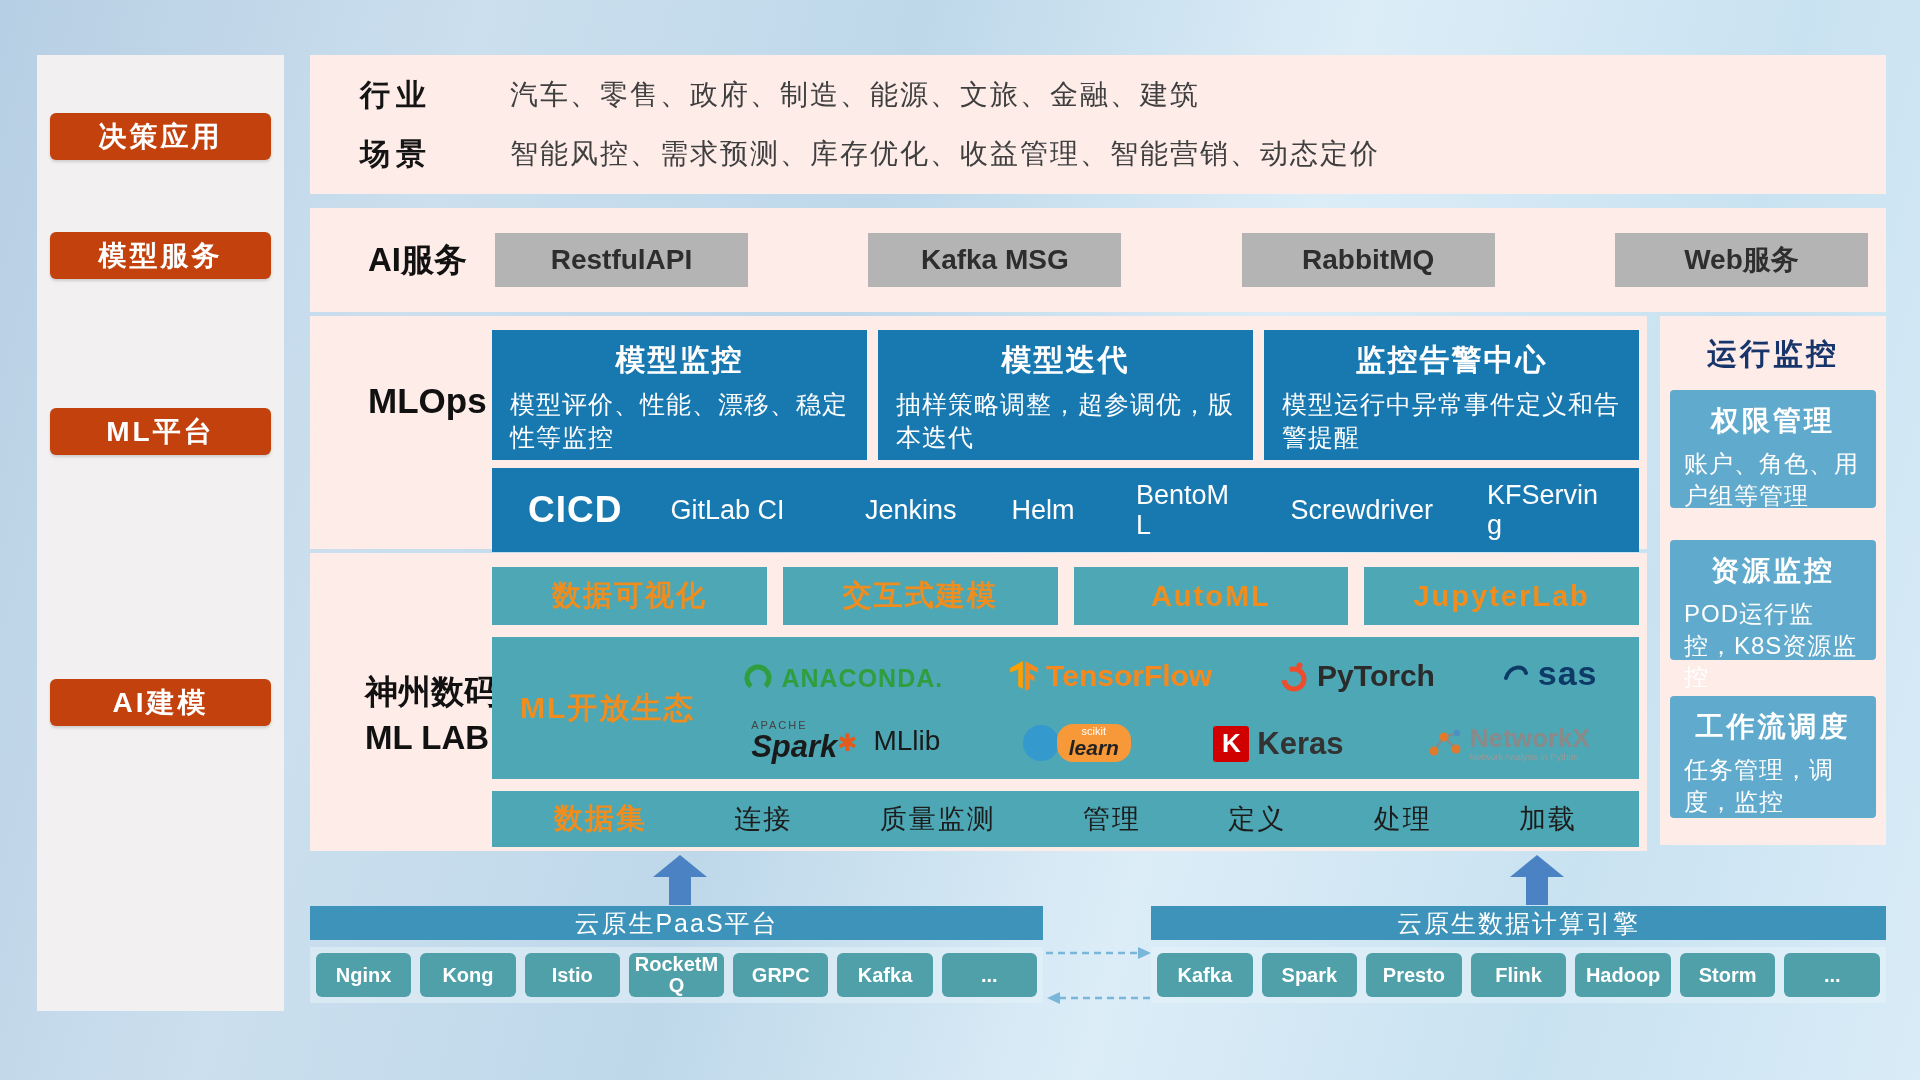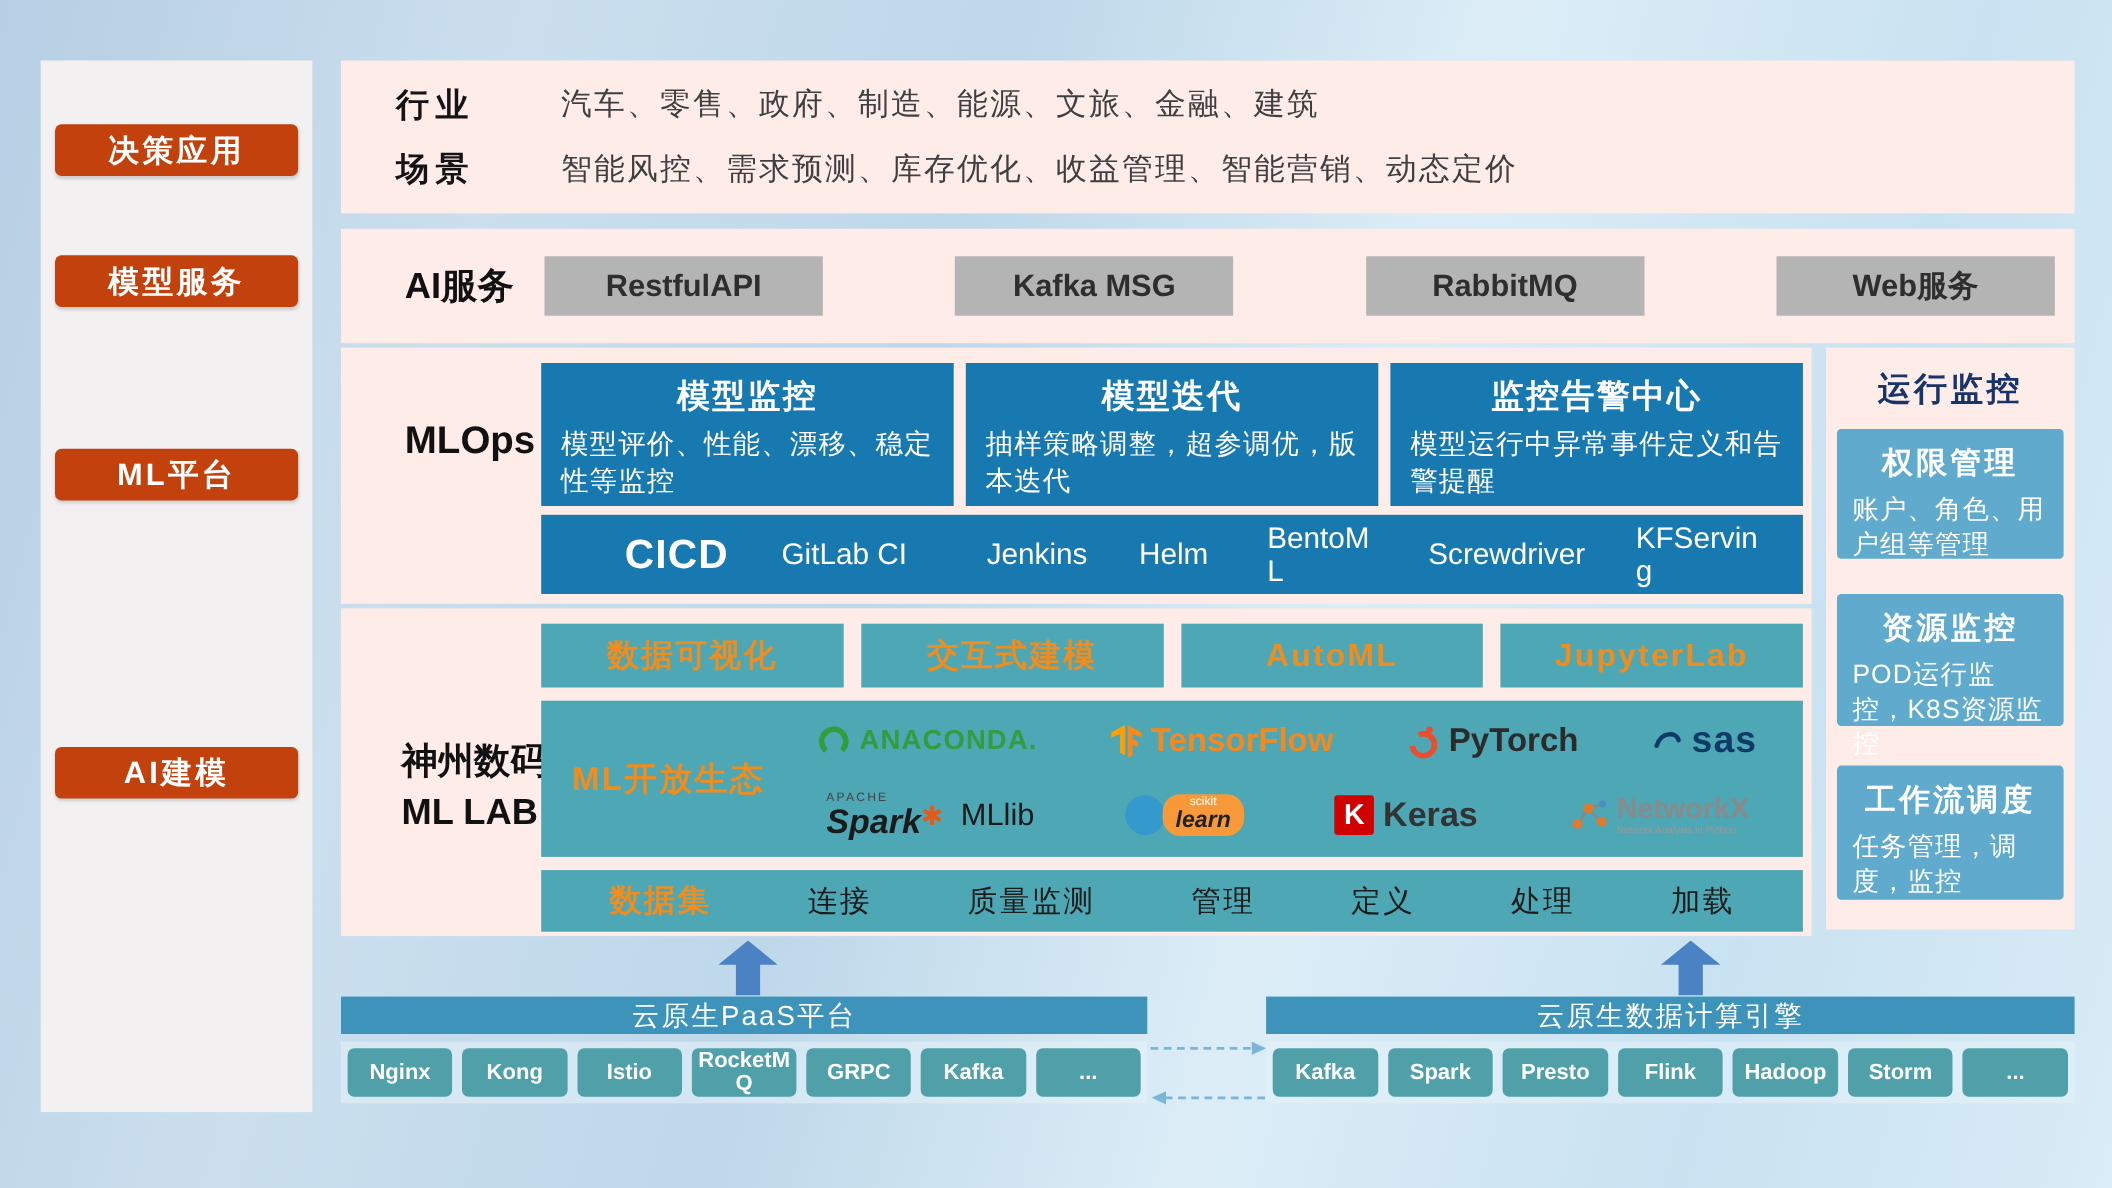--- a/index.html
+++ b/index.html
@@ -31,22 +31,22 @@
             display:flex;align-items:center;justify-content:center;text-align:center;}
 
   
   .mlops{position:absolute;left:310px;top:316px;width:1337px;height:233px;}
   .mlops-label{position:absolute;left:58px;top:0;height:170px;display:flex;align-items:center;
                font-size:35px;font-weight:bold;color:#111;}
   .mlops-cards{position:absolute;left:182px;top:14px;right:8px;height:130px;display:flex;gap:11px;}
   .blue-card{flex:1;background:#1878b0;color:#fff;}
   .blue-card .t{font-size:30px;font-weight:bold;text-align:center;margin-top:10px;letter-spacing:2px;}
   .blue-card .d{font-size:25px;margin:7px 18px 0;line-height:1.32;letter-spacing:1px;}
-  .cicd{position:absolute;left:182px;top:152px;right:8px;height:72px;background:#1878b0;color:#fff;
-        display:flex;align-items:center;padding-left:40px;}
+  .cicd{position:absolute;left:182px;top:152px;right:8px;height:84px;background:#1878b0;color:#fff;
+        display:flex;align-items:center;}
   .cicd-title{font-size:37px;font-weight:bold;margin:0 48px 0 36px;letter-spacing:1px;}
   .cicd-items{flex:1;display:flex;justify-content:space-between;align-items:center;padding-right:28px;}
   .cicd-item{font-size:27px;line-height:1.12;overflow-wrap:anywhere;}
   .ci0{width:148px;} .ci1{width:100px;} .ci2{width:78px;} .ci3{width:108px;} .ci4{width:150px;} .ci5{width:124px;}
 
   
   .monitor{position:absolute;left:1660px;top:316px;width:226px;height:529px;}
   .monitor-title{margin:0;padding-top:18px;text-align:center;font-size:30px;font-weight:bold;
                  color:#18356b;letter-spacing:3px;}
   .mon-card{position:absolute;left:10px;width:206px;background:#60aacd;color:#fff;border-radius:4px;}
@@ -57,21 +57,21 @@
   
   .mllab{position:absolute;left:310px;top:553px;width:1337px;height:298px;}
   .mllab-label{position:absolute;left:55px;top:116px;font-size:33px;font-weight:bold;color:#111;line-height:1.4;}
   .lab-top{position:absolute;left:182px;top:14px;right:8px;height:58px;display:flex;gap:16px;}
   .teal-btn{flex:1;background:#4da7b4;color:#ef8d1e;font-weight:bold;font-size:29px;letter-spacing:2px;
             display:flex;align-items:center;justify-content:center;}
   .eco{position:absolute;left:182px;top:84px;right:8px;height:142px;background:#4da7b4;}
   .eco-label{position:absolute;left:28px;top:0;height:142px;display:flex;align-items:center;
              font-size:30px;font-weight:bold;color:#ef8d1e;letter-spacing:2px;}
   .eco-rows{position:absolute;left:218px;right:8px;top:4px;bottom:4px;display:flex;flex-direction:column;justify-content:space-around;}
-  .eco-row{display:flex;justify-content:space-around;align-items:center;}
+  .eco-row{display:flex;justify-content:space-around;align-items:flex-end;}
   .logo{display:flex;align-items:center;gap:8px;}
   .anaconda-text{color:#2f9e3f;font-weight:bold;font-size:25px;letter-spacing:1px;}
   .tf-text{color:#f6891e;font-weight:bold;font-size:30px;}
   .pt-text{color:#2b2b2b;font-weight:bold;font-size:30px;}
   .sas-text{color:#0d3a66;font-weight:bold;font-size:34px;letter-spacing:1px;}
   .spark-stack{display:flex;flex-direction:column;line-height:1;}
   .apache{font-size:11px;color:#444;letter-spacing:2px;}
   .spark-word{font-size:31px;font-weight:bold;font-style:italic;color:#1a1a1a;}
   .spark-star{color:#e25a1c;font-style:normal;font-size:24px;vertical-align:top;}
   .mllib-text{font-size:28px;color:#1a1a1a;margin-left:8px;}

